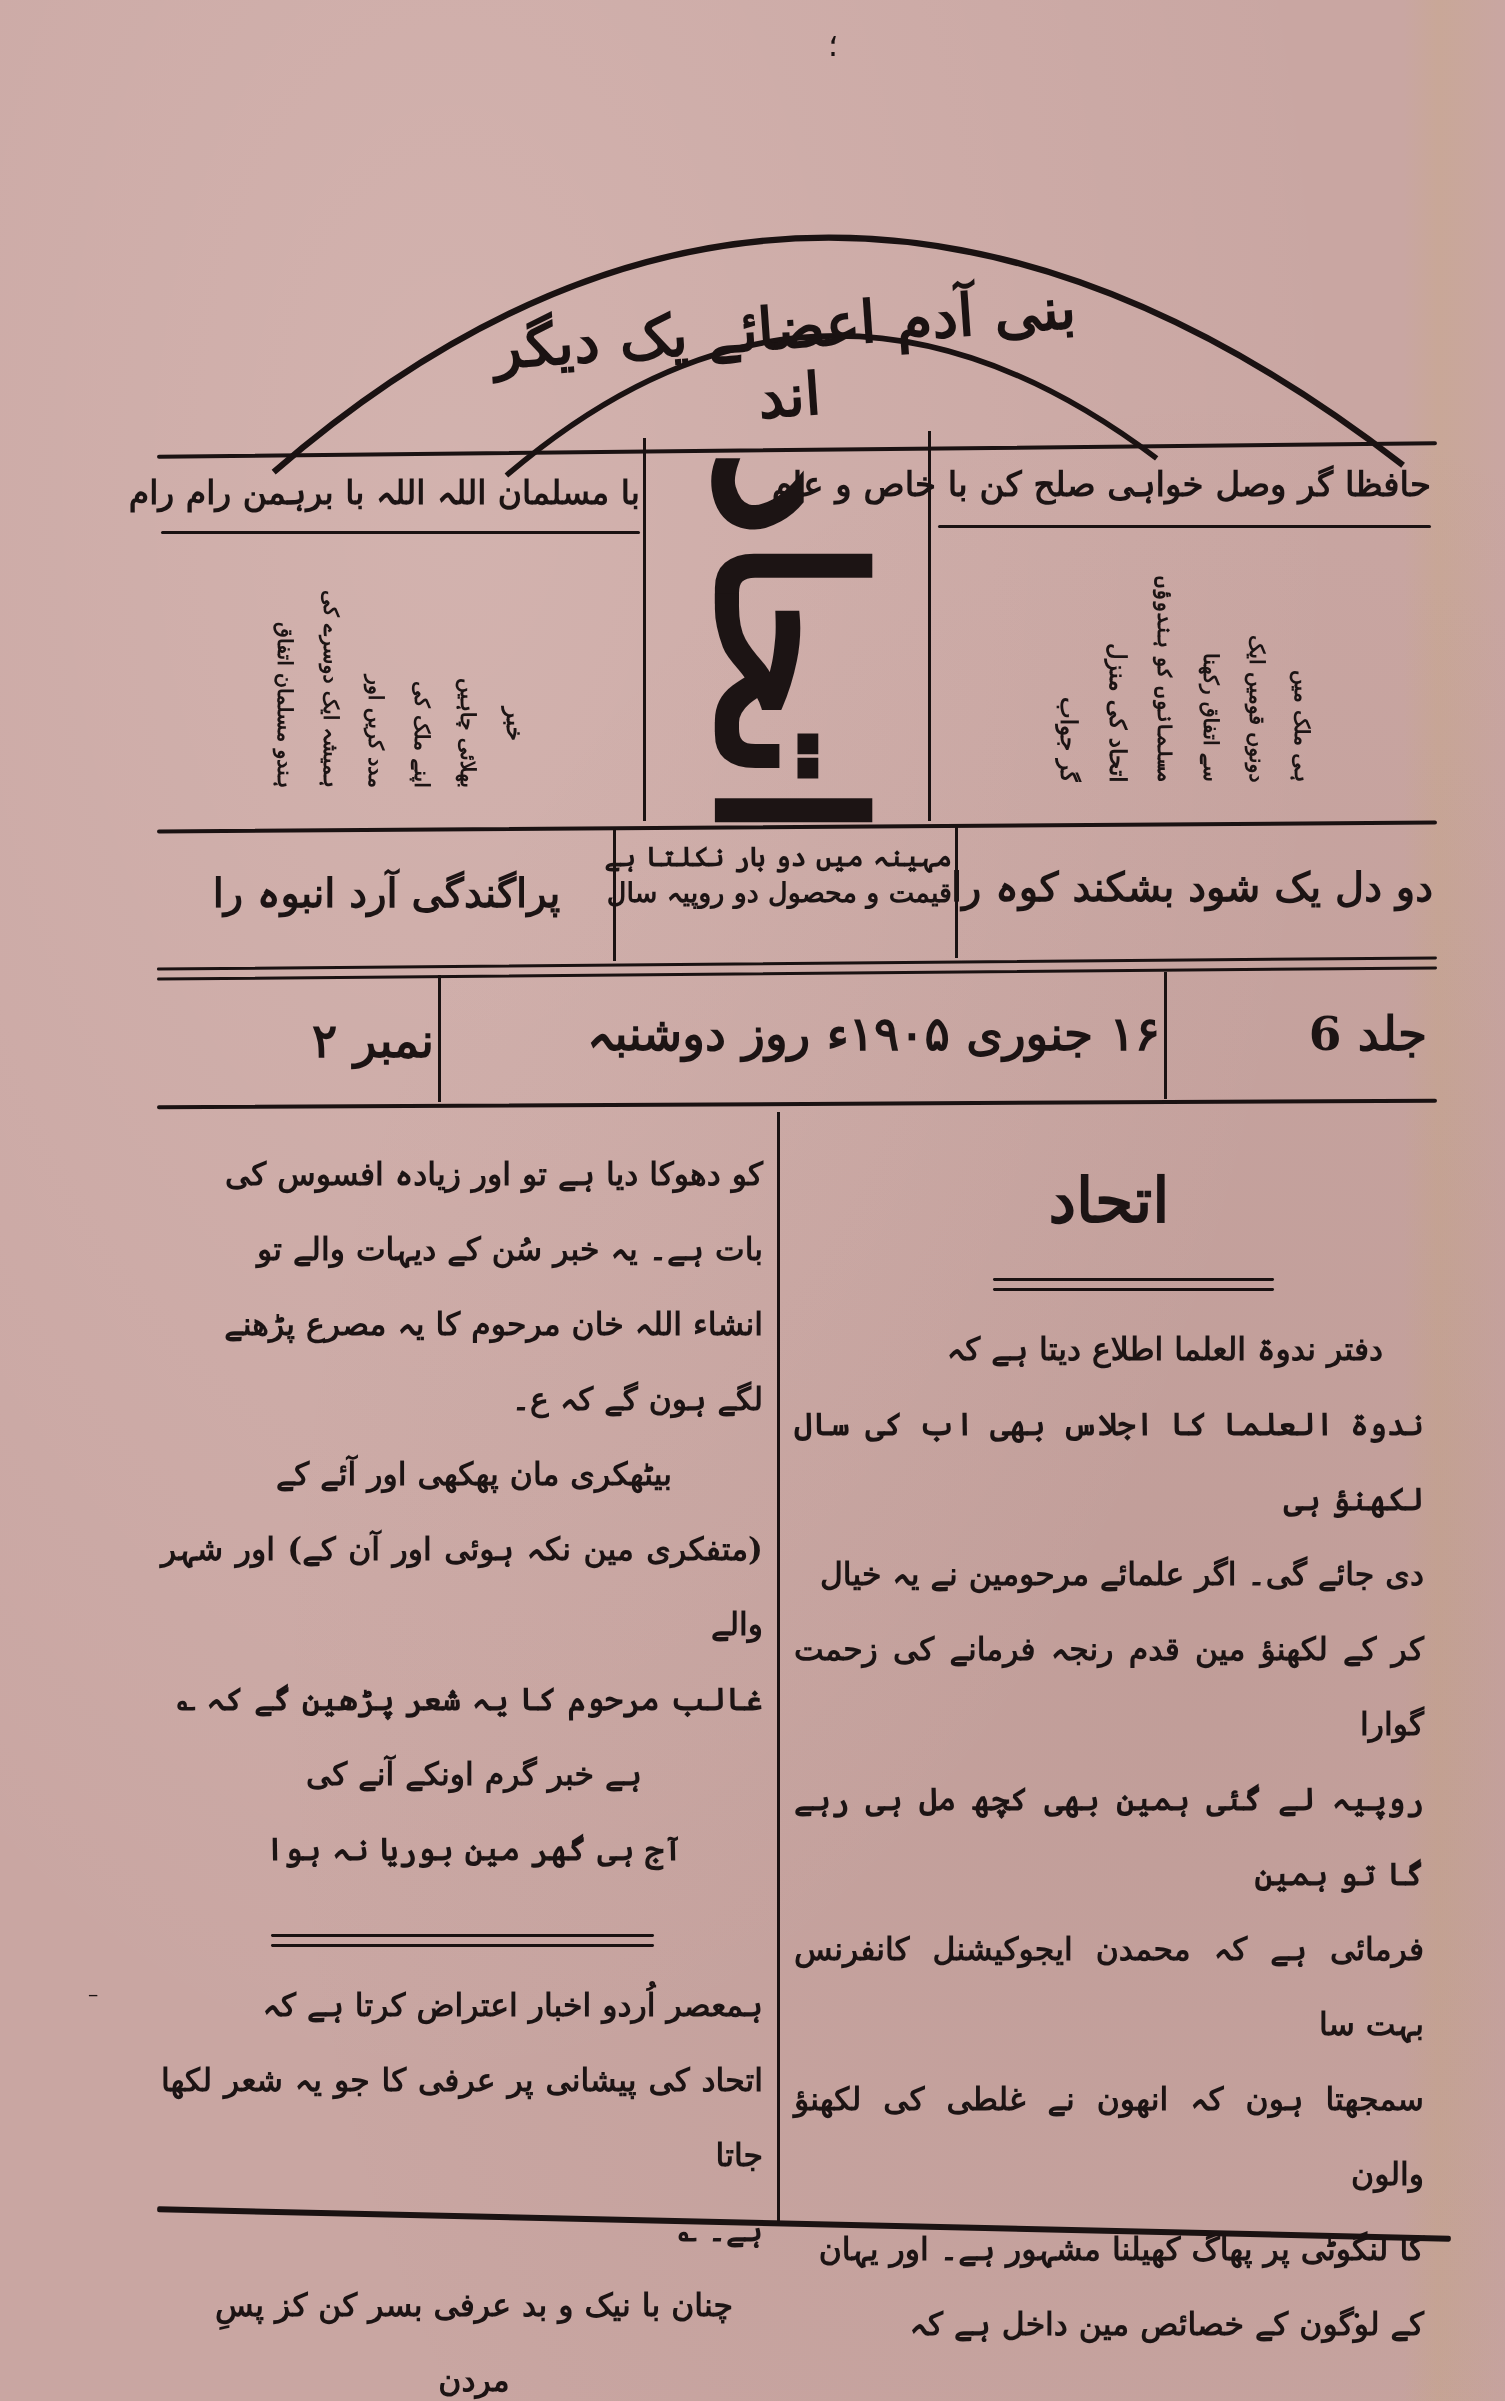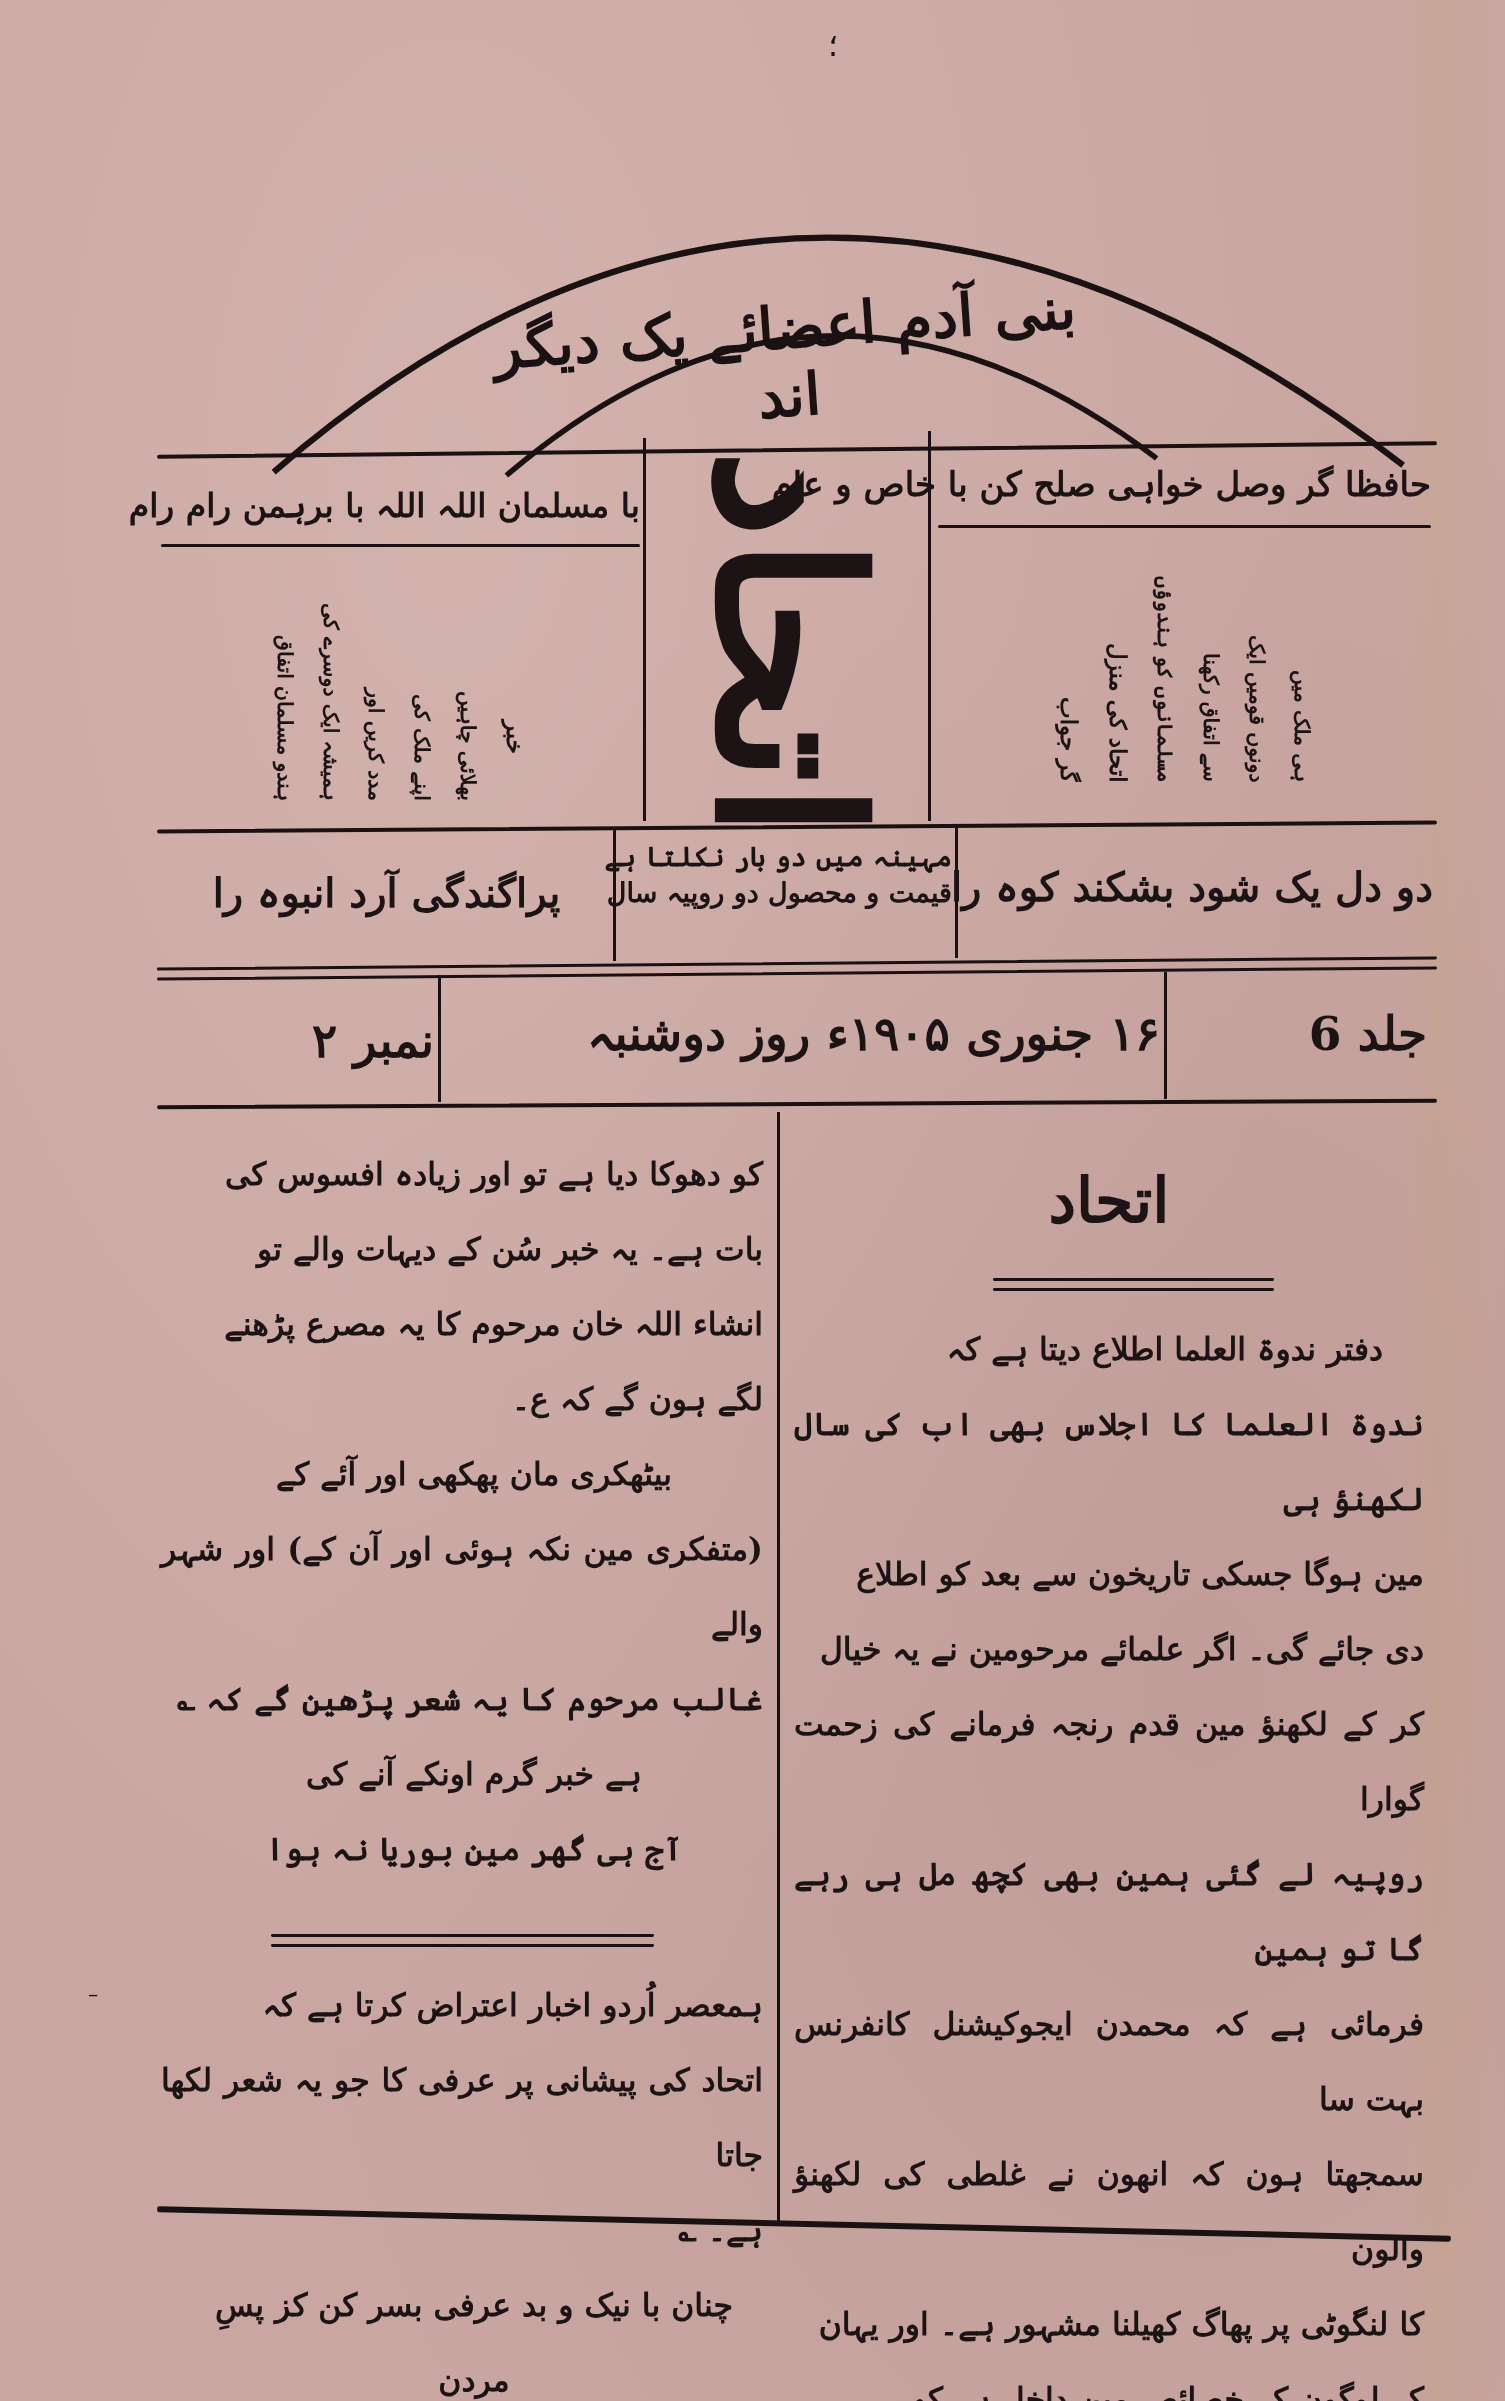--- a/index.html
+++ b/index.html
@@ -70,21 +70,21 @@
       <span class="vcol small">سے اتفاق رکھنا</span>
       <span class="vcol small">دونوں قومیں ایک</span>
       <span class="vcol small">ہی ملک میں</span>
     </div>
   </div>
 
   <div class="abs" style="left:647px;top:479px;width:281px;height:329px;display:flex;align-items:center;justify-content:center;">
     <div class="logo rtl">اتحاد</div>
   </div>
 
-  <div class="abs" style="left:161px;top:472px;width:479px;">
+  <div class="abs" style="left:161px;top:459px;width:479px;">
     <div class="panel-heading rtl" style="font-size:33px;padding-top:13.7px;">با مسلمان اللہ اللہ با برہمن رام رام</div>
     <div class="hline" style="position:relative;height:3.4px;margin:19px 0 8.2px 0;"></div>
     <div class="vertical-block rtl">
       <span class="vcol small">ہندو مسلمان اتفاق</span>
       <span class="vcol small">ہمیشہ ایک دوسرے کی</span>
       <span class="vcol small">مدد کریں اور</span>
       <span class="vcol small">اپنے ملک کی</span>
       <span class="vcol small">بھلائی چاہیں</span>
       <span class="vcol" style="height:137px;margin-top:62px;">خبر</span>
     </div>
@@ -122,21 +122,20 @@
 
 <article class="abs" style="left:794px;top:1123px;width:630px;">
   <div class="section-title rtl" style="margin-top:41px;">اتحاد</div>
   <div class="double-rule" style="position:relative;left:199px;width:281px;margin-top:41px;">
       <span></span>
       <span></span>
     </div>
   <div class="col-text rtl" style="margin-top:20.5px;">
     <p style="padding-right:41px;">دفتر ندوۃ العلما اطلاع دیتا ہے کہ</p>
     <p>ندوۃ العلما کا اجلاس بھی اب کی سال لکھنؤ ہی</p>
-    <p>مین ہوگا جسکی تاریخون سے بعد کو اطلاع</p>
     <p>دی جائے گی۔ اگر علمائے مرحومین نے یہ خیال</p>
     <p>کر کے لکھنؤ مین قدم رنجہ فرمانے کی زحمت گوارا</p>
     <p>روپیہ لے گئی ہمین بھی کچھ مل ہی رہے گا تو ہمین</p>
     <p>فرمائی ہے کہ محمدن ایجوکیشنل کانفرنس بہت سا</p>
     <p>سمجھتا ہون کہ انھون نے غلطی کی لکھنؤ والون</p>
     <p>کا لنگوٹی پر پھاگ کھیلنا مشہور ہے۔ اور یہان</p>
     <p>کے لوگون کے خصائص مین داخل ہے کہ</p>
 
   </div>
 </article>

